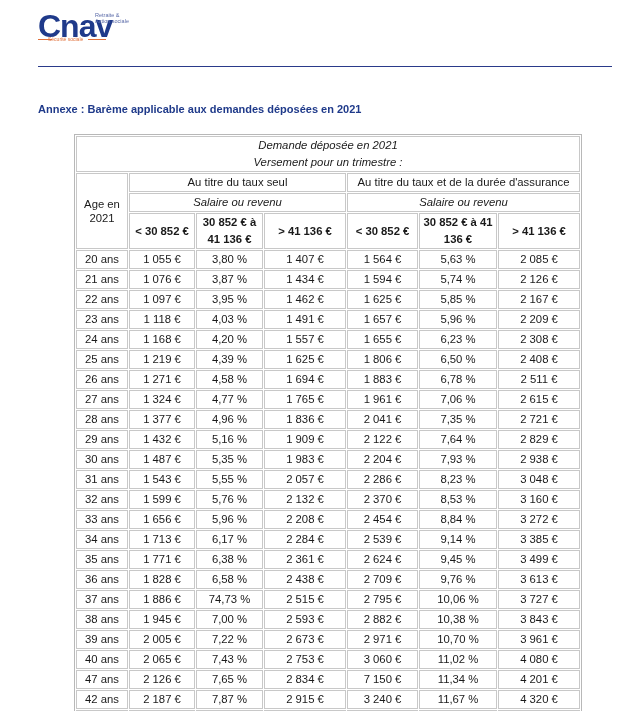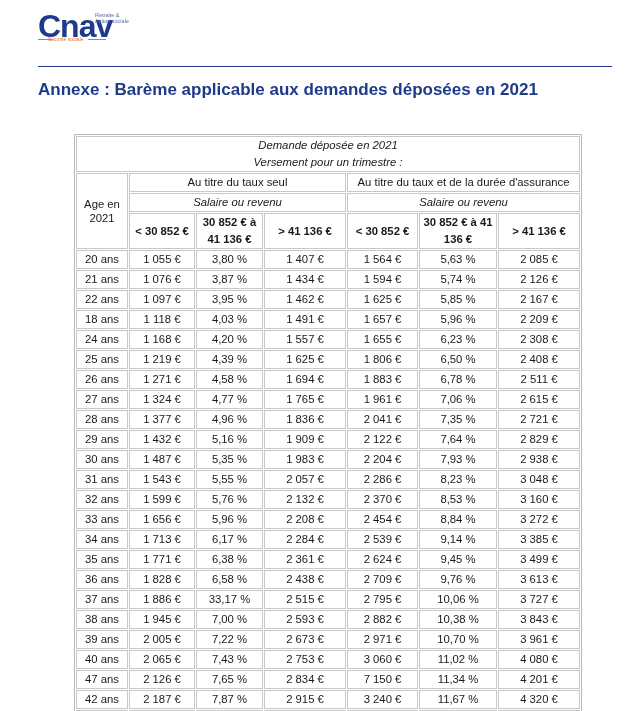--- a/index.html
+++ b/index.html
@@ -4,21 +4,21 @@
 <style>
   html, body { margin:0; padding:0; background:#ffffff; }
   body { width:641px; height:711px; position:relative; overflow:hidden; font-family:"Liberation Sans", sans-serif; color:#1a1a1a; }
   .logo { position:absolute; left:38px; top:8px; width:90px; height:34px; }
   .logo-main { position:absolute; left:0; top:0; font-size:32px; font-weight:bold; color:#1f3a8a; letter-spacing:-1px; }
   .logo-side { position:absolute; left:57px; top:4px; font-size:5.5px; line-height:6px; color:#5a6aa8; width:40px; }
   .logo-sub { position:absolute; left:10px; top:28px; font-size:5px; color:#e0703a; white-space:nowrap; }
   .logo-line1 { position:absolute; left:0; top:31px; width:14px; height:1px; background:#e0703a; }
   .logo-line2 { position:absolute; left:50px; top:31px; width:18px; height:1px; background:#e0703a; }
   .hrule { position:absolute; left:38px; top:66px; width:574px; height:1px; background:#2a3a8a; }
-  .annex-title { position:absolute; left:38px; top:80px; font-size:17px; font-weight:bold; color:#1f3a8a; }
+  .annex-title { position:absolute; left:38px; top:103px; font-size:11px; font-weight:bold; color:#1f3a8a; }
   table.bareme { position:absolute; left:74px; top:134px; border-collapse:separate; border-spacing:1px; border:1px solid #b8b8b8; font-size:11.3px; background:#fff; }
   table.bareme td { border:1px solid #c8c8c8; text-align:center; padding:0; height:17px; line-height:17px; }
   td.age { width:50px;margin-left:24px; }
   td.c1 { width:64px; } td.c2 { width:65px; } td.c3 { width:80px; }
   td.c4 { width:69px; } td.c5 { width:76px; } td.c6 { width:80px; }
   td.hdr-top { height:32px; line-height:14px;font-style:italic; }
   td.hdr-group { height:30px; line-height:14px; }
   td.hdr-sal { height:17px; line-height:17px;font-style:italic; }
   td.hdr-bracket { font-weight:bold; height:30px; line-height:14px; }
 </style>
@@ -85,21 +85,21 @@
       <tr>
         <td class="age">22 ans</td>
         <td class="c1">1 097 €</td>
         <td class="c2">3,95 %</td>
         <td class="c3">1 462 €</td>
         <td class="c4">1 625 €</td>
         <td class="c5">5,85 %</td>
         <td class="c6">2 167 €</td>
       </tr>
       <tr>
-        <td class="age">18 ans</td>
+        <td class="age">23 ans</td>
         <td class="c1">1 118 €</td>
         <td class="c2">4,03 %</td>
         <td class="c3">1 491 €</td>
         <td class="c4">1 657 €</td>
         <td class="c5">5,96 %</td>
         <td class="c6">2 209 €</td>
       </tr>
       <tr>
         <td class="age">24 ans</td>
         <td class="c1">1 168 €</td>
@@ -213,21 +213,21 @@
         <td class="c1">1 828 €</td>
         <td class="c2">6,58 %</td>
         <td class="c3">2 438 €</td>
         <td class="c4">2 709 €</td>
         <td class="c5">9,76 %</td>
         <td class="c6">3 613 €</td>
       </tr>
       <tr>
         <td class="age">37 ans</td>
         <td class="c1">1 886 €</td>
-        <td class="c2">33,17 %</td>
+        <td class="c2">74,73 %</td>
         <td class="c3">2 515 €</td>
         <td class="c4">2 795 €</td>
         <td class="c5">10,06 %</td>
         <td class="c6">3 727 €</td>
       </tr>
       <tr>
         <td class="age">38 ans</td>
         <td class="c1">1 945 €</td>
         <td class="c2">7,00 %</td>
         <td class="c3">2 593 €</td>

